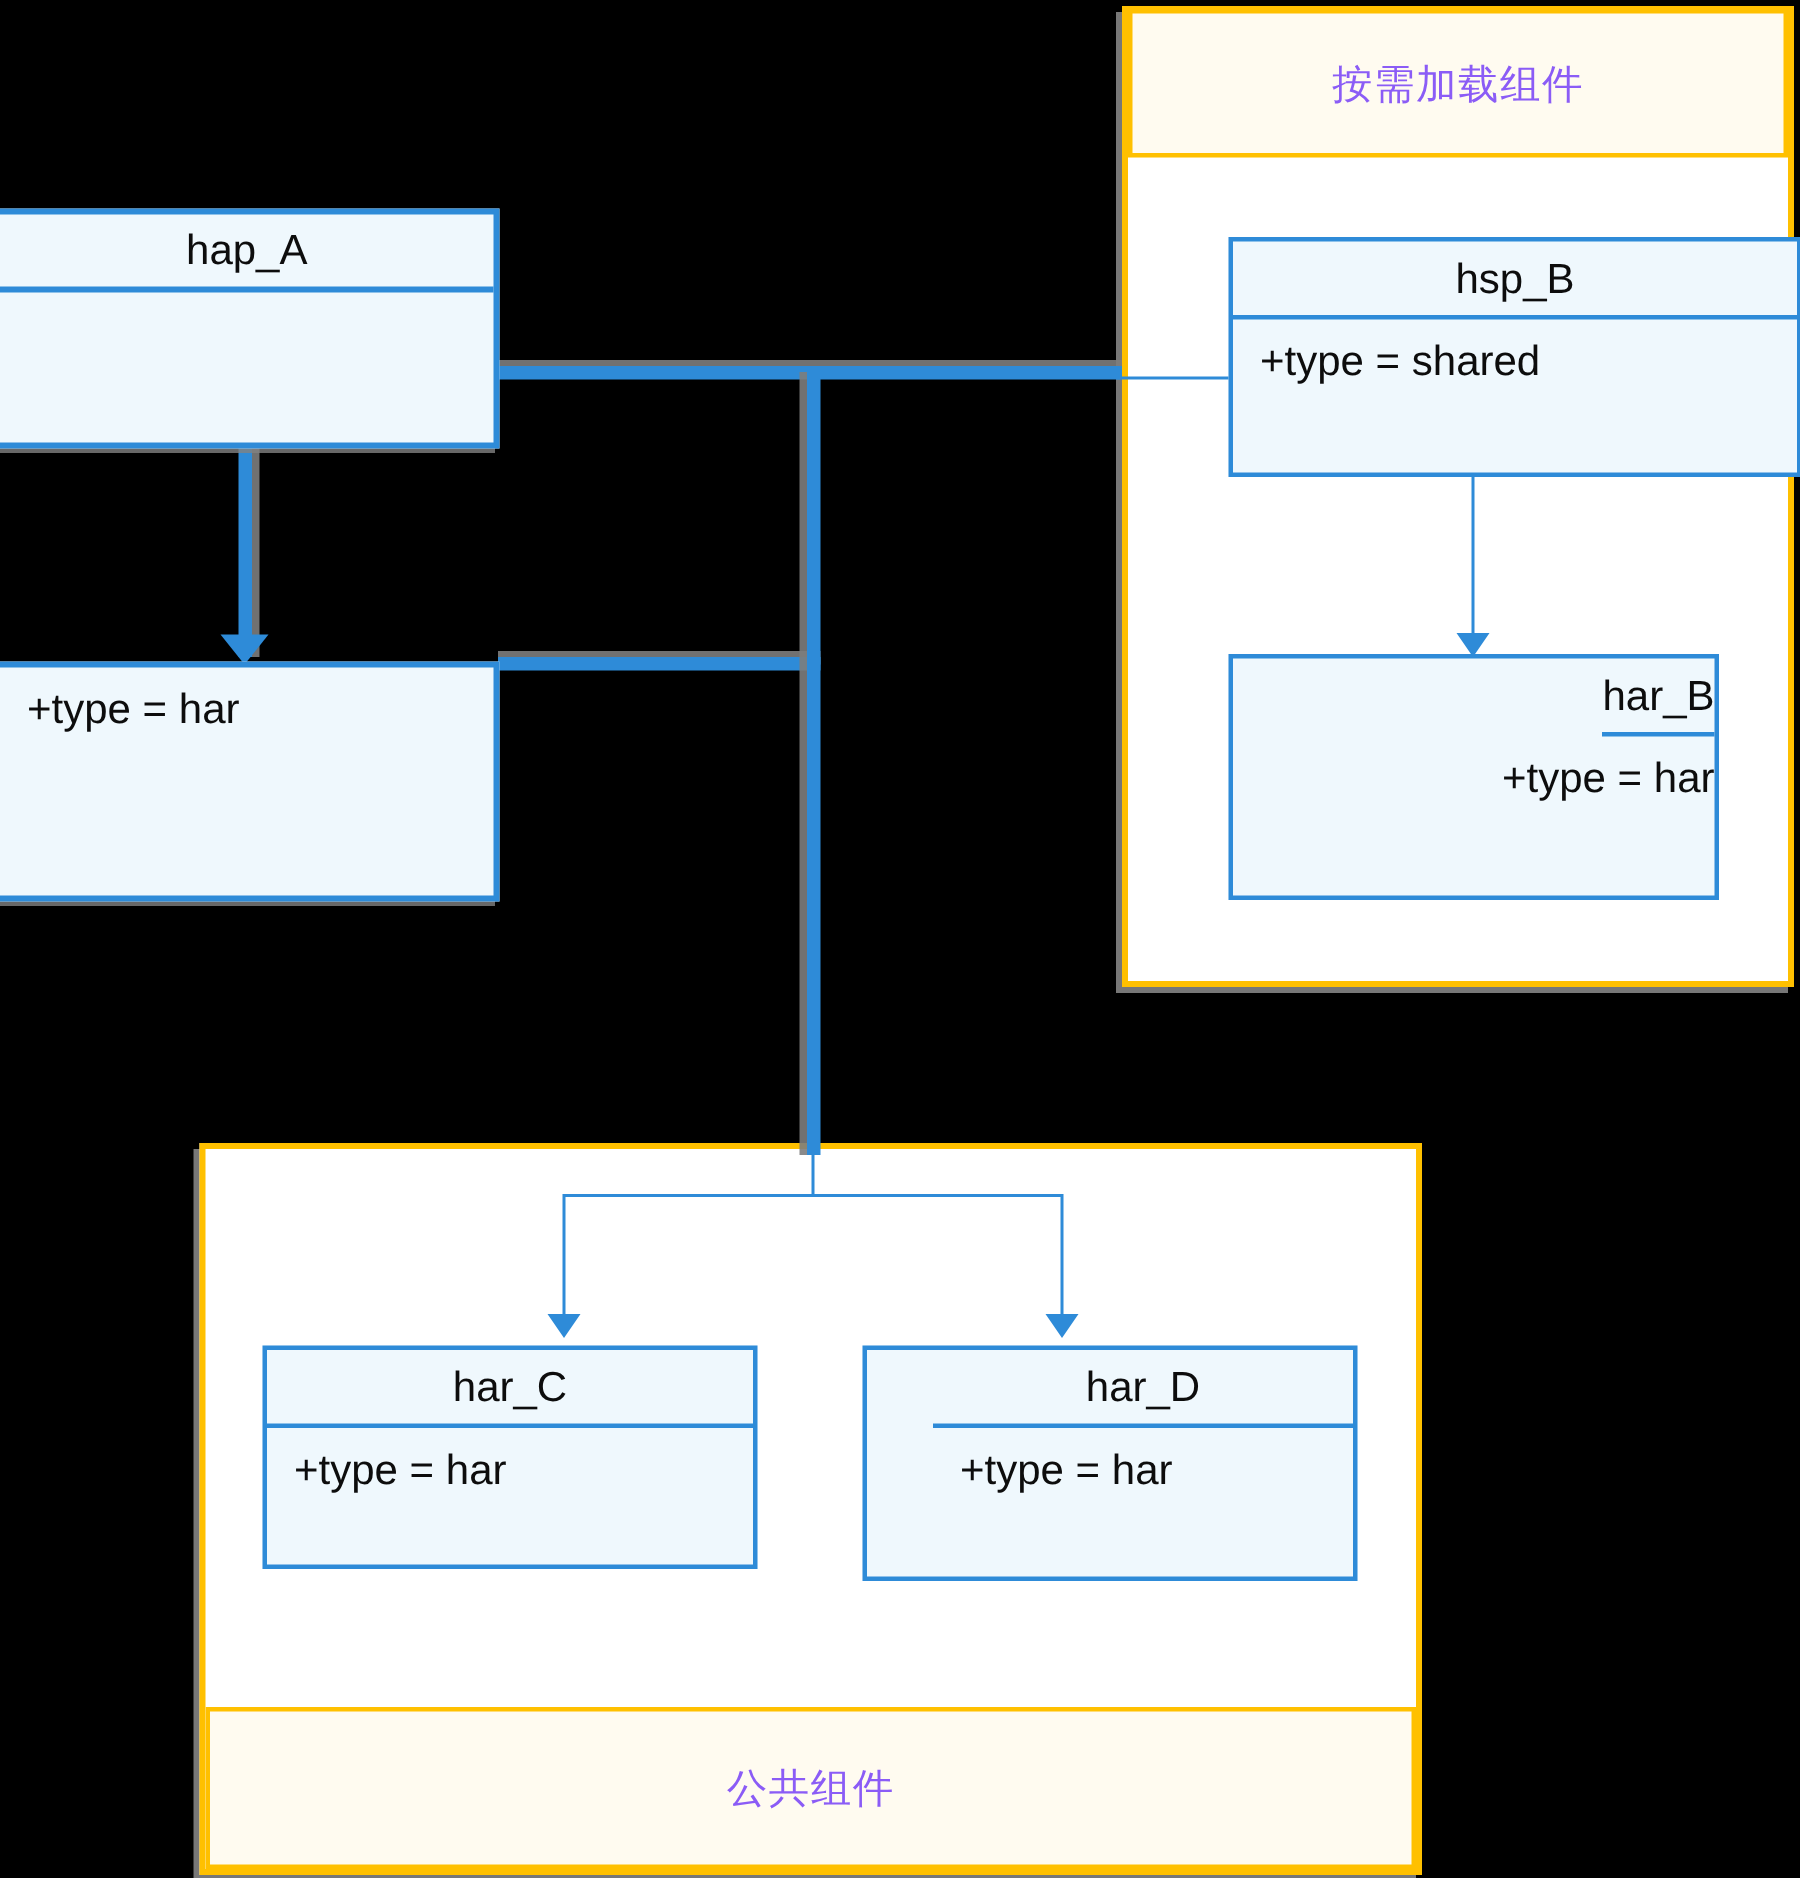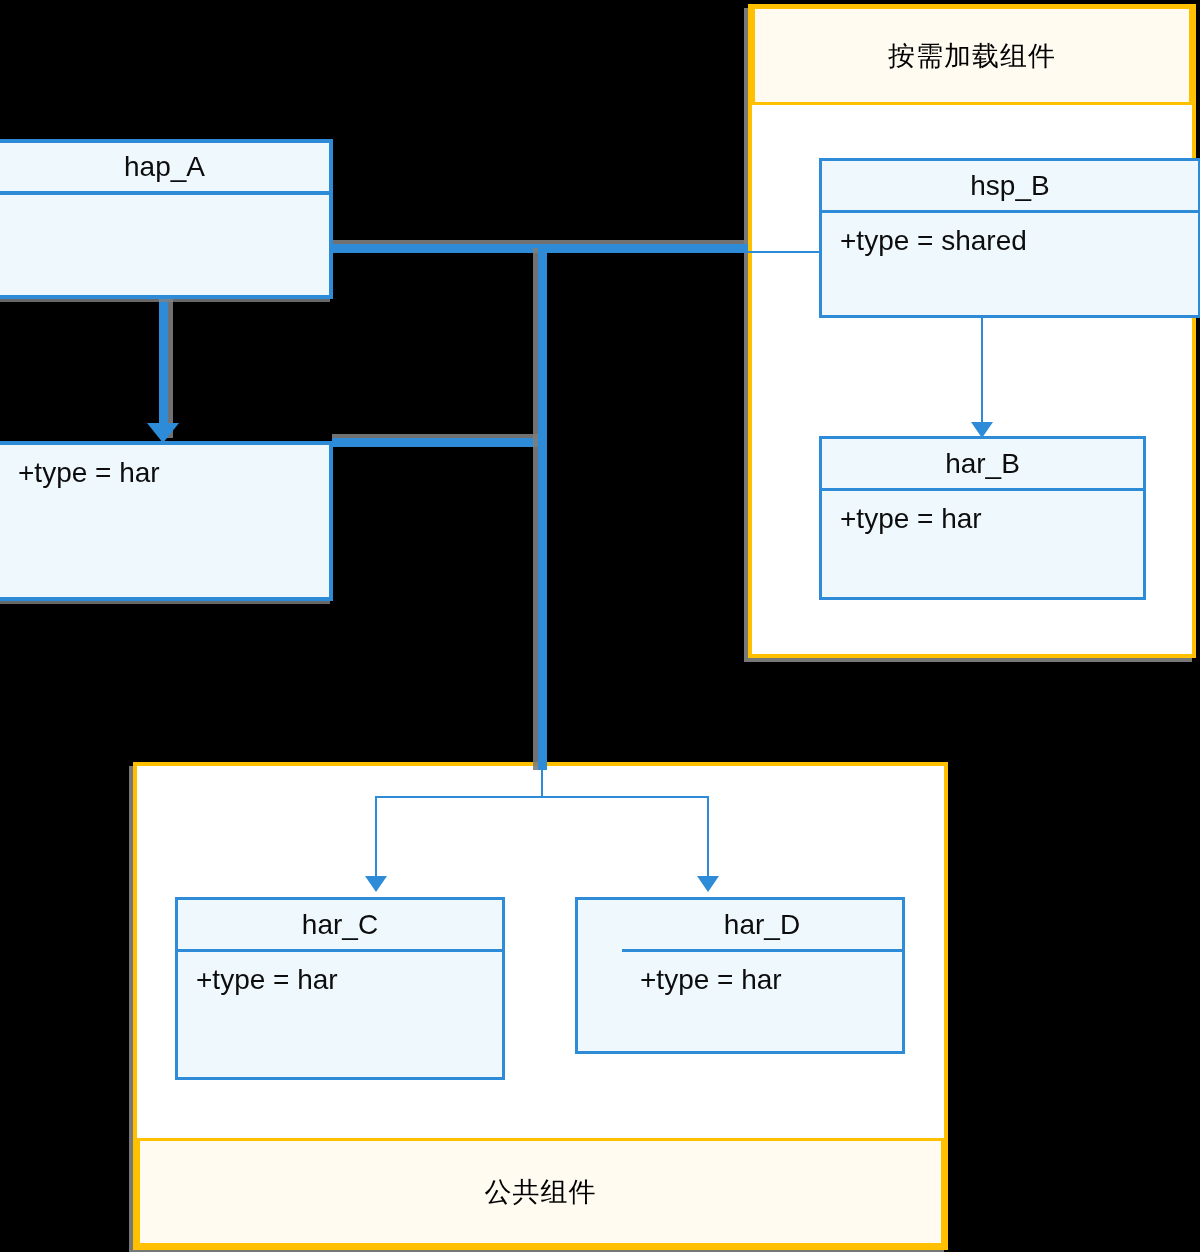--- a/index.html
+++ b/index.html
@@ -26,21 +26,21 @@
   }
   .group-caption {
     position: absolute;
     box-sizing: border-box;
     background: #fffbf0;
     border: 3px solid #ffc000;
     display: flex;
     align-items: center;
     justify-content: center;
     font-size: 27px;
-    color: #000000;
+    color: #8b5cf6;
     letter-spacing: 1px;
   }
 
   
   .uml {
     position: absolute;
     box-sizing: border-box;
     background: #eff8fd;
     border: 3px solid #2e8bd8;
     display: flex;
@@ -158,26 +158,26 @@
 
   <div class="uml thick" style="left:-4px; top:441px; width:337px; height:160px;">
     <div class="attr">+type = har</div>
   </div>
 
   <div class="uml" style="left:819px; top:158px; width:382px; height:160px;">
     <div class="title">hsp_B</div>
     <div class="attr">+type = shared</div>
   </div>
 
-  <div class="uml" style="left:819px; top:436px; width:327px; height:164px;">
+  <div class="uml" style="left:819px; top:436px; width:327px; height:164px;align-items:flex-end;">
     <div class="title">har_B</div>
     <div class="attr">+type = har</div>
   </div>
 
-  <div class="uml" style="left:175px; top:897px; width:330px; height:183px;">
+  <div class="uml" style="left:175px; top:897px; width:330px; height:149px;">
     <div class="title">har_C</div>
     <div class="attr">+type = har</div>
   </div>
 
   <div class="uml" style="left:575px; top:897px; width:330px; height:157px;padding-left:44px;">
     <div class="title">har_D</div>
     <div class="attr">+type = har</div>
   </div>
 
 </div>

